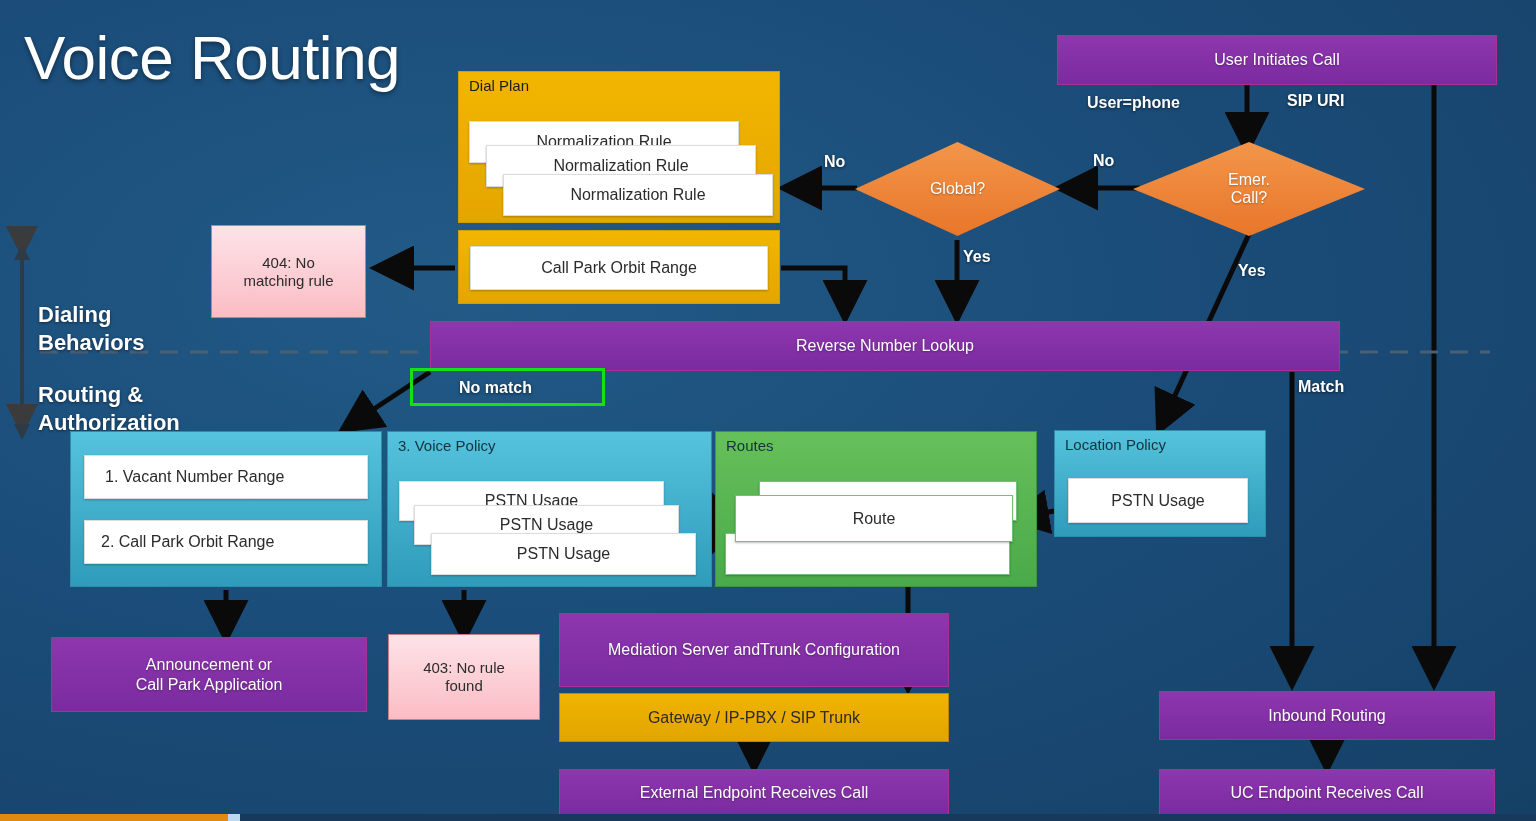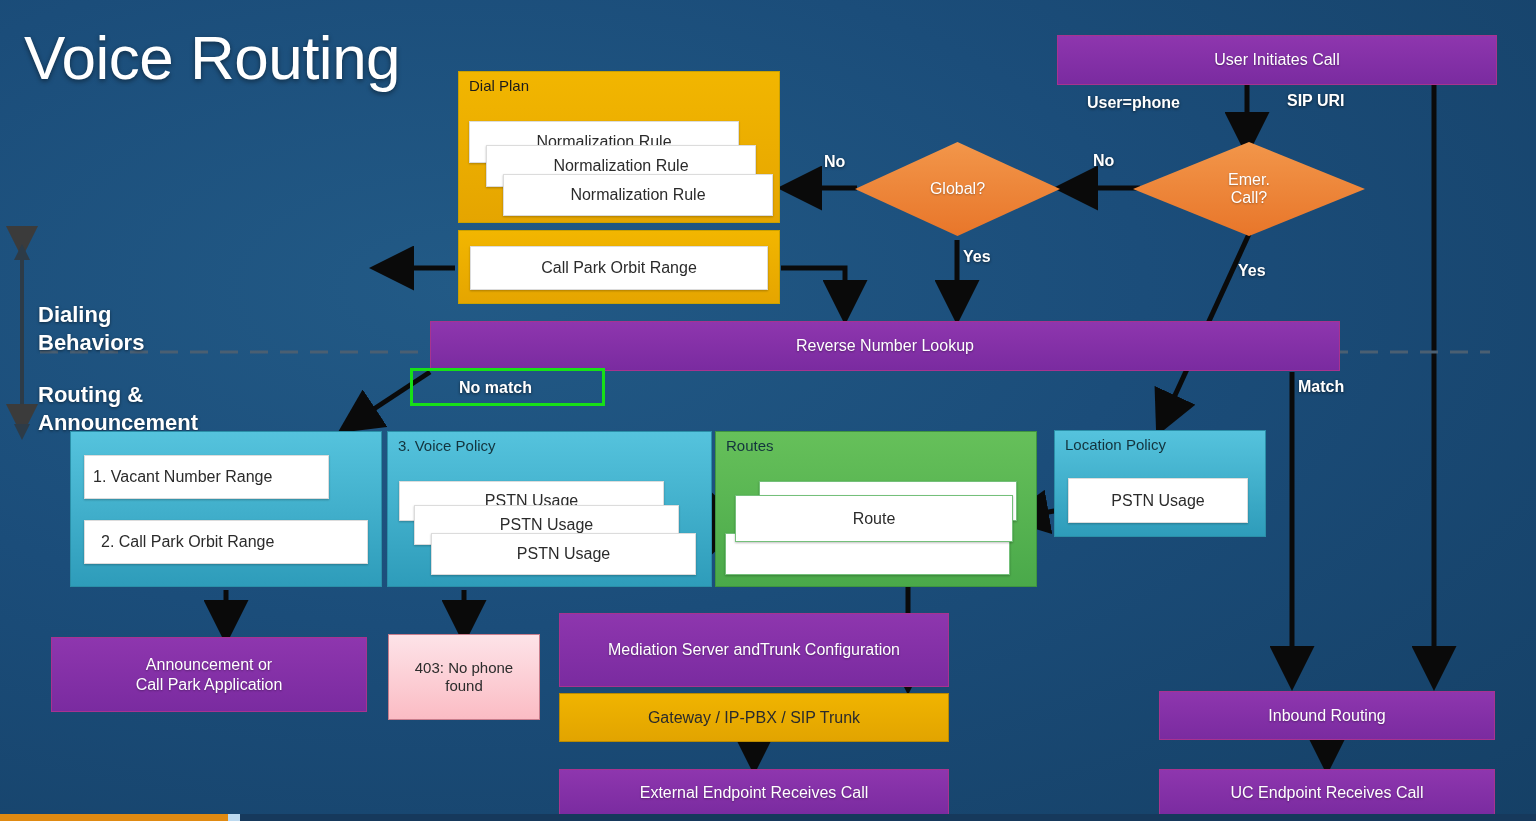--- a/index.html
+++ b/index.html
@@ -221,40 +221,44 @@
   </div>
   <div class="abs node white" style="left:503px; top:174px; width:270px; height:42px;">
     <span>Normalization Rule</span>
   </div>
 
   <div class="abs goldpanel" style="left:458px; top:230px; width:322px; height:74px;"></div>
   <div class="abs node white" style="left:470px; top:246px; width:298px; height:44px;">
     <span>Call Park Orbit Range</span>
   </div>
 
+  <div class="abs node pink" style="left:211px; top:225px; width:155px; height:93px; flex-direction:column;">
+    <span>404: No</span>
+    <span>matching rule</span>
+  </div>
 
   <div class="abs section-label" style="left:38px; top:268px;">
     <span>Dialing</span><br>
     <span>Behaviors</span>
   </div>
   <div class="abs section-label" style="left:38px; top:348px;">
     <span>Routing &amp;</span><br>
-    <span>Announcement</span>
+    <span>Authorization</span>
   </div>
 
   <div class="abs node purple" style="left:430px; top:321px; width:910px; height:50px;">
     <span>Reverse Number Lookup</span>
   </div>
 
   <div class="abs edge-label boxed" style="left:410px; top:368px; width:195px; height:38px; line-height:22px;">No match</div>
 
   <div class="abs edge-label" style="left:1298px; top:378px;">Match</div>
 
   <div class="abs teal" style="left:70px; top:431px; width:312px; height:156px;"></div>
-  <div class="abs node white" style="left:84px; top:455px; width:245px; height:44px; justify-content:flex-start; padding-left:8px;text-align:right;">
+  <div class="abs node white" style="left:84px; top:455px; width:284px; height:44px; justify-content:flex-start; padding-left:20px;text-align:right;">
     <span>1. Vacant Number Range</span>
   </div>
   <div class="abs node white" style="left:84px; top:520px; width:284px; height:44px; justify-content:flex-start; padding-left:16px;">
     <span>2. Call Park Orbit Range</span>
   </div>
 
   <div class="abs teal" style="left:387px; top:431px; width:325px; height:156px;">
     <div class="panel-label onwhitelight">3. Voice Policy</div>
   </div>
   <div class="abs node white" style="left:399px; top:481px; width:265px; height:40px;">
@@ -282,21 +286,21 @@
   <div class="abs node white" style="left:1068px; top:478px; width:180px; height:45px;">
     <span>PSTN Usage</span>
   </div>
 
   <div class="abs node purple" style="left:51px; top:637px; width:316px; height:75px; flex-direction:column;">
     <span>Announcement or</span>
     <span>Call Park Application</span>
   </div>
 
   <div class="abs node pink" style="left:388px; top:634px; width:152px; height:86px; flex-direction:column;">
-    <span>403: No phone</span>
+    <span>403: No rule</span>
     <span>found</span>
   </div>
 
   <div class="abs node purple" style="left:559px; top:613px; width:390px; height:74px; flex-direction:row;">
     <span>Mediation Server and</span>
     <span>Trunk Configuration</span>
   </div>
 
   <div class="abs node gold" style="left:559px; top:693px; width:390px; height:49px;">
     <span>Gateway / IP-PBX / SIP Trunk</span>

